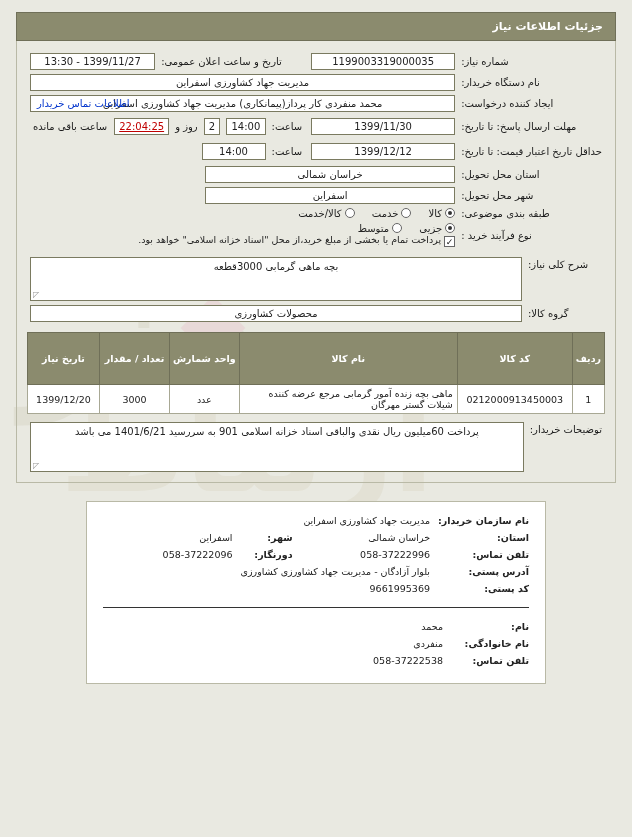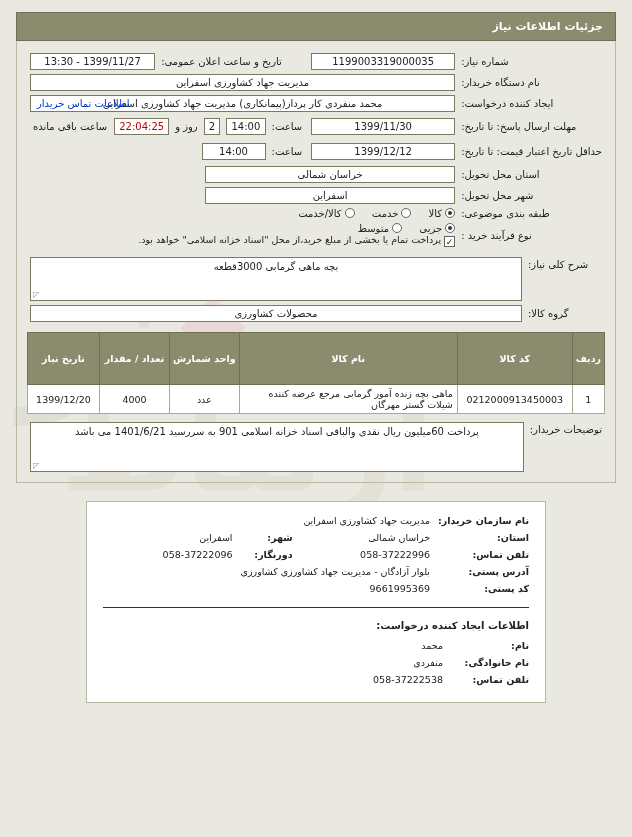--- a/index.html
+++ b/index.html
@@ -77,21 +77,21 @@
     border: 1px solid #7a7a60;
     background: #fff;
     height: 17px;
     line-height: 15px;
     padding: 0 4px;
     font-size: 10px;
     text-align: center;
     overflow: hidden;
     white-space: nowrap;
   }
-  .fld.red { color: #c00000; }
+  .fld.red { color: #c00000; text-decoration: underline; }
   .radio-row { text-align: right; padding-top: 3px; }
   .radio-row span.item { margin-left: 14px; white-space: nowrap; }
   .rb {
     display: inline-block;
     width: 10px; height: 10px;
     border: 1px solid #666;
     border-radius: 50%;
     background: #fff;
     vertical-align: -1px;
     position: relative;
@@ -361,21 +361,21 @@
             <th style="width:70px">تعداد / مقدار</th>
             <th style="width:72px">تاریخ نیاز</th>
           </tr>
         </thead>
         <tbody>
           <tr>
             <td>1</td>
             <td>0212000913450003</td>
             <td class="name">ماهی بچه زنده آمور گرمابی مرجع عرضه کننده شیلات گستر مهرگان</td>
             <td>عدد</td>
-            <td>4000</td>
+            <td>3000</td>
             <td>1399/12/20</td>
           </tr>
         </tbody>
       </table>
 
       <table class="form" style="margin-top:6px">
         <tbody>
             <tr>
           <td class="lbl" style="width:60px; vertical-align:top; padding-top:4px">توضیحات خریدار:</td>
           <td>
@@ -418,21 +418,20 @@
         </tr>
         <tr>
           <td class="k">کد پستی:</td>
           <td class="v" colspan="3">9661995369</td>
         </tr>
       </tbody>
         </table>
 
       <div class="hr"></div>
 
-      <div class="sub-head">اطلاعات ایجاد کننده درخواست:</div>
 
       <table class="kv">
         <tbody>
             <tr>
           <td class="k">نام:</td>
           <td class="v">محمد</td>
         </tr>
         <tr>
           <td class="k">نام خانوادگی:</td>
           <td class="v">منفردی</td>

